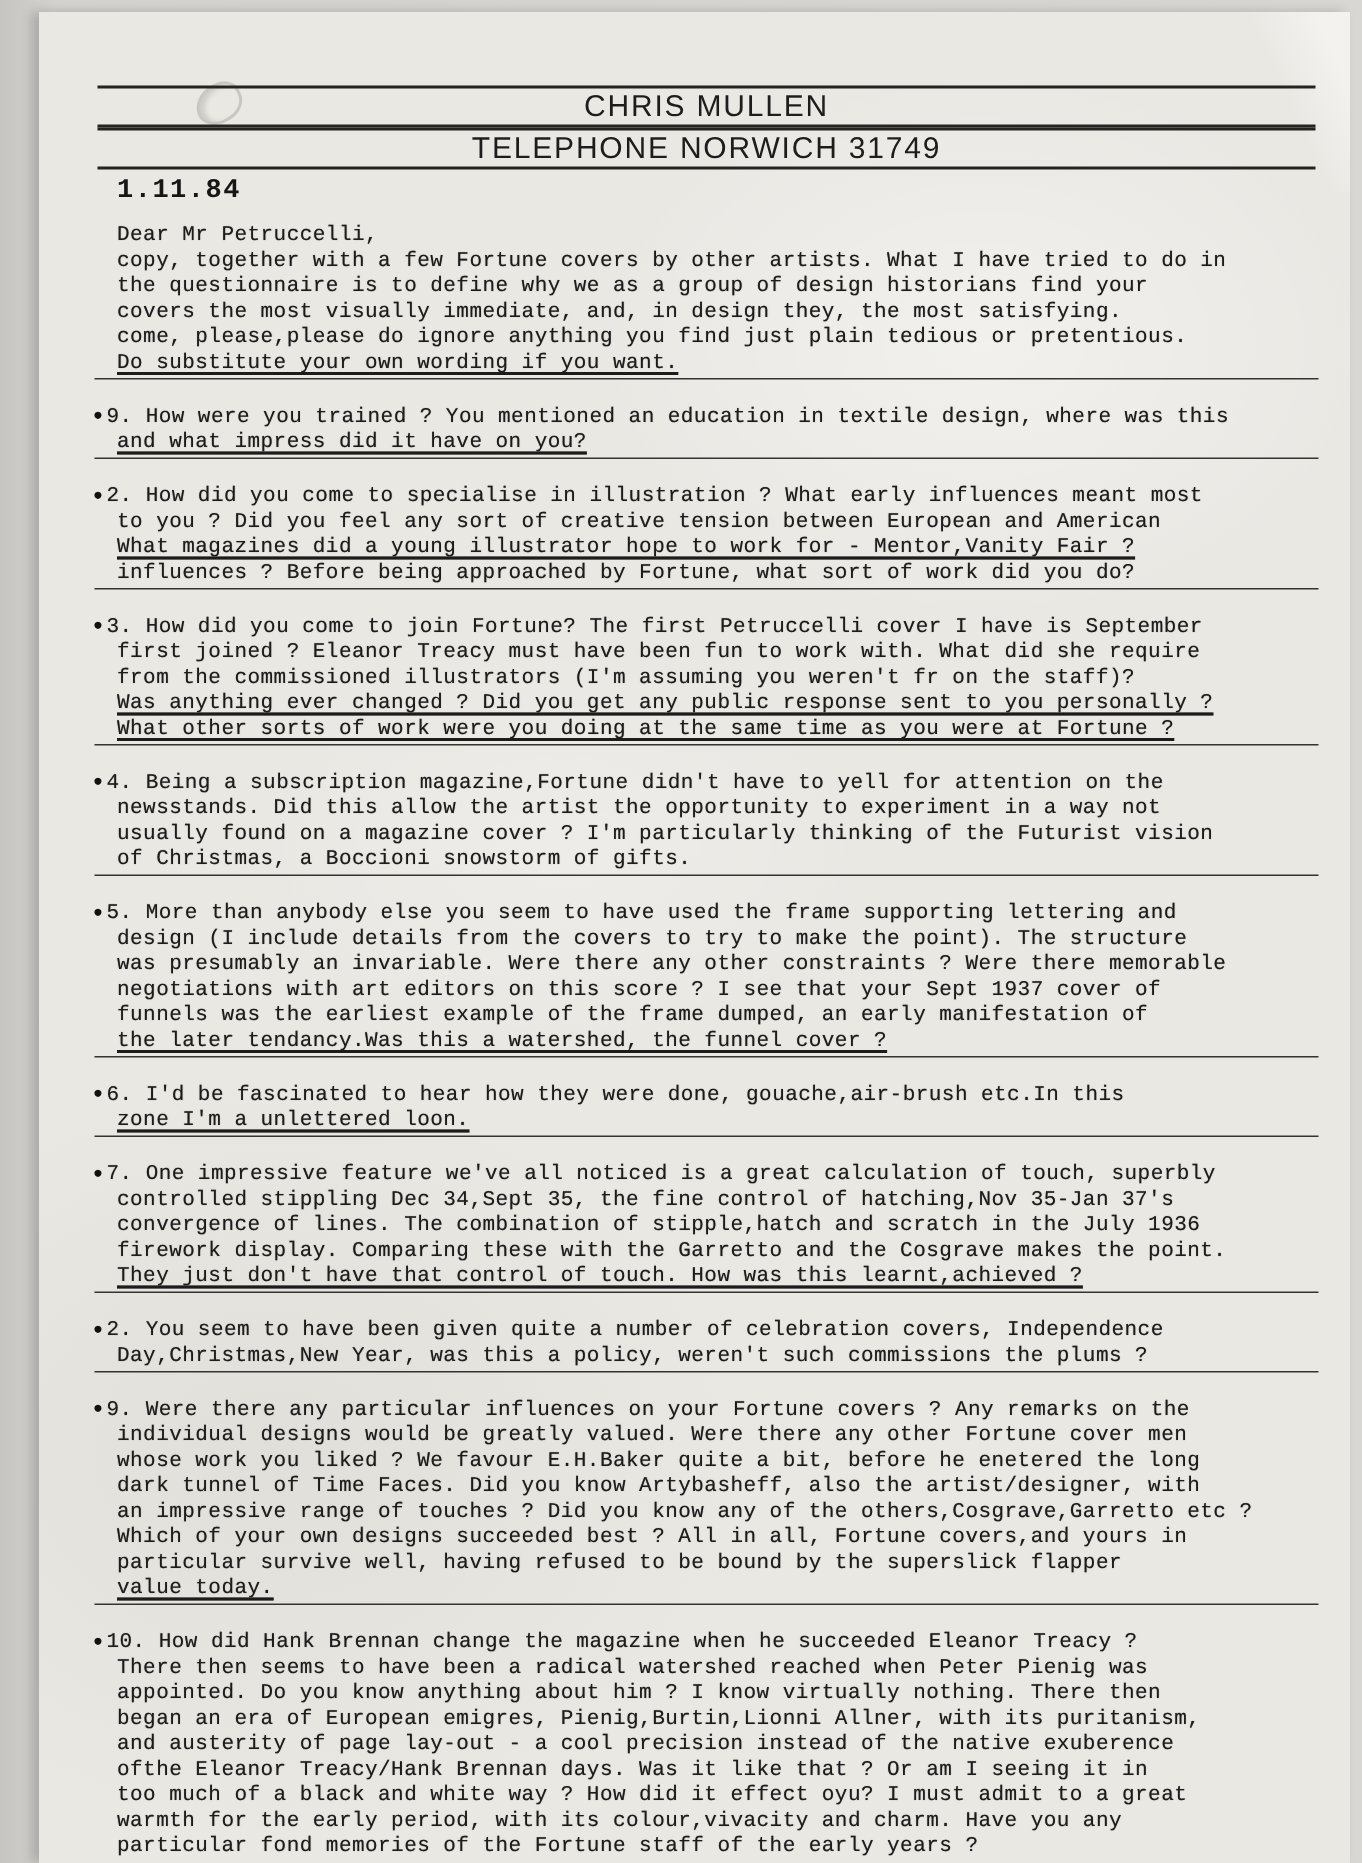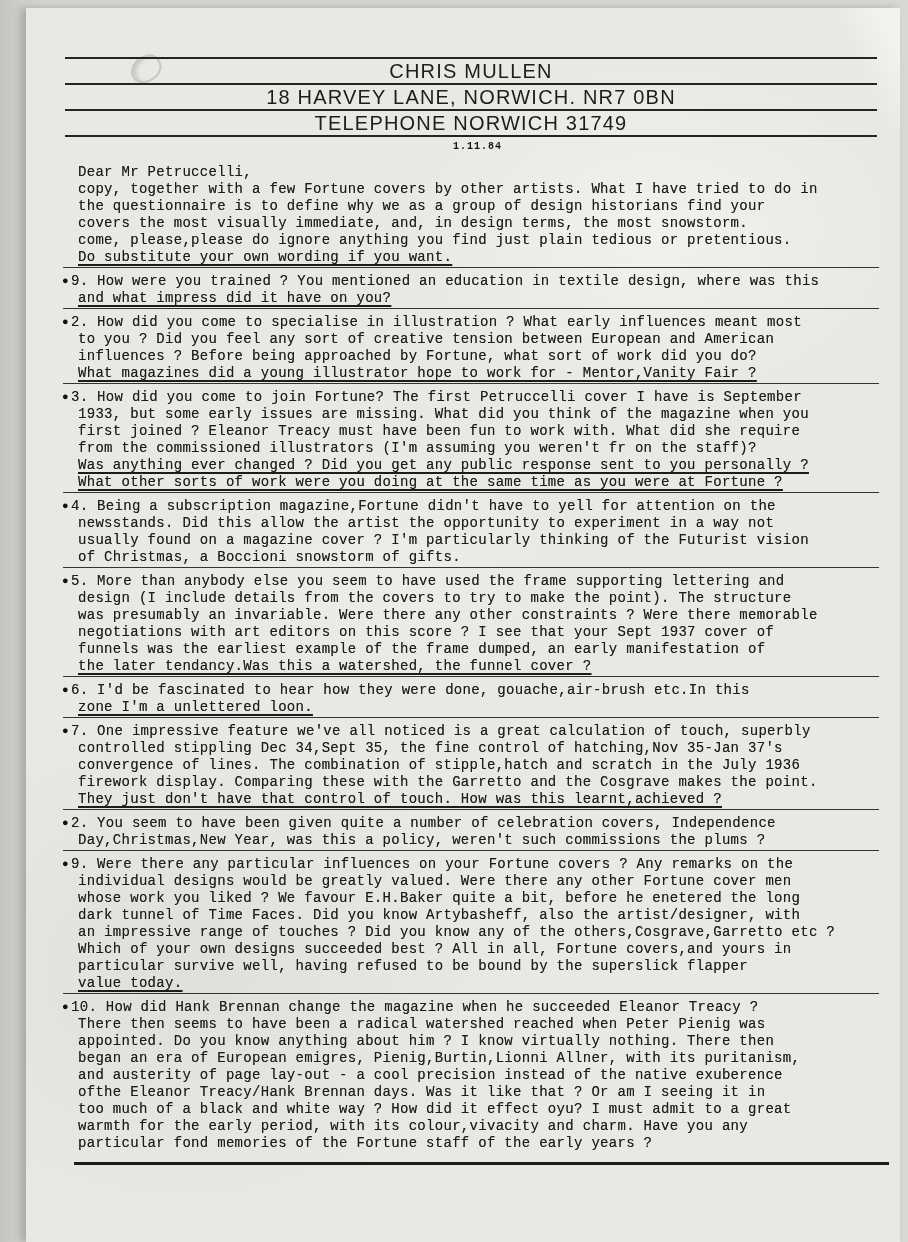--- a/index.html
+++ b/index.html
@@ -28,29 +28,29 @@
     box-shadow:inset 3px 2px 3px rgba(130,128,124,0.25);
   }
   .content{position:absolute;left:52px;top:0;width:799px;}
   .letterhead{
     margin:49px 0 0 -13px;text-align:center;color:#1d1d1d;
     font-family:"Liberation Sans","DejaVu Sans",sans-serif;
   }
   .lh-rule{border-top:2px solid #242422;height:0;}
   .lh-row{font-size:20px;line-height:23px;letter-spacing:1.2px;padding-top:1px;}
   .date{
-    text-align:center;font-size:10px;color:#161616;margin-top:4px;
+    font-size:18px;color:#161616;margin-top:4px;
     font-weight:bold;letter-spacing:1px;
   }
   #letter-body{margin-top:12px;color:#1c1c1c;}
   .block{
     position:relative;font-size:14px;line-height:17px;letter-spacing:0.3px;
     margin-bottom:4px;text-shadow:0 0 0.6px rgba(25,25,25,0.55);
   }
-  .block.sep{padding-bottom:2px;margin-bottom:5px;}
+  .block.sep{padding-bottom:2px;margin-bottom:17px;}
   .block.sep::after{
     content:"";position:absolute;left:-15px;right:-2px;bottom:0;
     border-top:1.7px solid #34332f;
   }
   .line{white-space:pre;}
   .q .line.first{margin-left:-7px;}
   .bullet{
     position:absolute;left:-16px;top:3px;font-size:11px;line-height:11px;color:#111;
     text-shadow:none;
   }
@@ -64,51 +64,49 @@
 
 <div class="page">
   <div class="paper">
     <div class="fold"></div>
     <div class="smudge"></div>
     <div class="content">
       <header class="letterhead">
         <div class="lh-rule"></div>
         <div class="lh-row">CHRIS MULLEN</div>
         <div class="lh-rule"></div>
-        <div class="lh-row">18 HARVEY LANE, NORWICH. NR7 0BN</div>
         <div class="lh-rule"></div>
         <div class="lh-row">TELEPHONE NORWICH 31749</div>
         <div class="lh-rule"></div>
       </header>
       <div class="date">1.11.84</div>
       <div id="letter-body">
           <div class="block sep">
             <div class="line">Dear Mr Petruccelli,</div>
             <div class="line">copy, together with a few Fortune covers by other artists. What I have tried to do in</div>
             <div class="line">the questionnaire is to define why we as a group of design historians find your</div>
-            <div class="line">covers the most visually immediate, and, in design terms, the most snowstorm.</div>
+            <div class="line">covers the most visually immediate, and, in design they, the most satisfying.</div>
             <div class="line">come, please,please do ignore anything you find just plain tedious or pretentious.</div>
             <div class="line"><span class="u">Do substitute your own wording if you want.</span></div>
           </div>
           <div class="block sep q">
             <span class="bullet">●</span>
             <div class="line first">9. How were you trained ? You mentioned an education in textile design, where was this</div>
             <div class="line"><span class="u">and what impress did it have on you?</span></div>
           </div>
           <div class="block sep q">
             <span class="bullet">●</span>
             <div class="line first">2. How did you come to specialise in illustration ? What early influences meant most</div>
             <div class="line">to you ? Did you feel any sort of creative tension between European and American</div>
+            <div class="line"><span class="u">What magazines did a young illustrator hope to work for - Mentor,Vanity Fair ?</span></div>
             <div class="line">influences ? Before being approached by Fortune, what sort of work did you do?</div>
-            <div class="line"><span class="u">What magazines did a young illustrator hope to work for - Mentor,Vanity Fair ?</span></div>
           </div>
           <div class="block sep q">
             <span class="bullet">●</span>
             <div class="line first">3. How did you come to join Fortune? The first Petruccelli cover I have is September</div>
-            <div class="line">1933, but some early issues are missing. What did you think of the magazine when you</div>
             <div class="line">first joined ? Eleanor Treacy must have been fun to work with. What did she require</div>
             <div class="line">from the commissioned illustrators (I'm assuming you weren't fr on the staff)?</div>
             <div class="line"><span class="u">Was anything ever changed ? Did you get any public response sent to you personally ?</span></div>
             <div class="line"><span class="u">What other sorts of work were you doing at the same time as you were at Fortune ?</span></div>
           </div>
           <div class="block sep q">
             <span class="bullet">●</span>
             <div class="line first">4. Being a subscription magazine,Fortune didn't have to yell for attention on the</div>
             <div class="line">newsstands. Did this allow the artist the opportunity to experiment in a way not</div>
             <div class="line">usually found on a magazine cover ? I'm particularly thinking of the Futurist vision</div>

